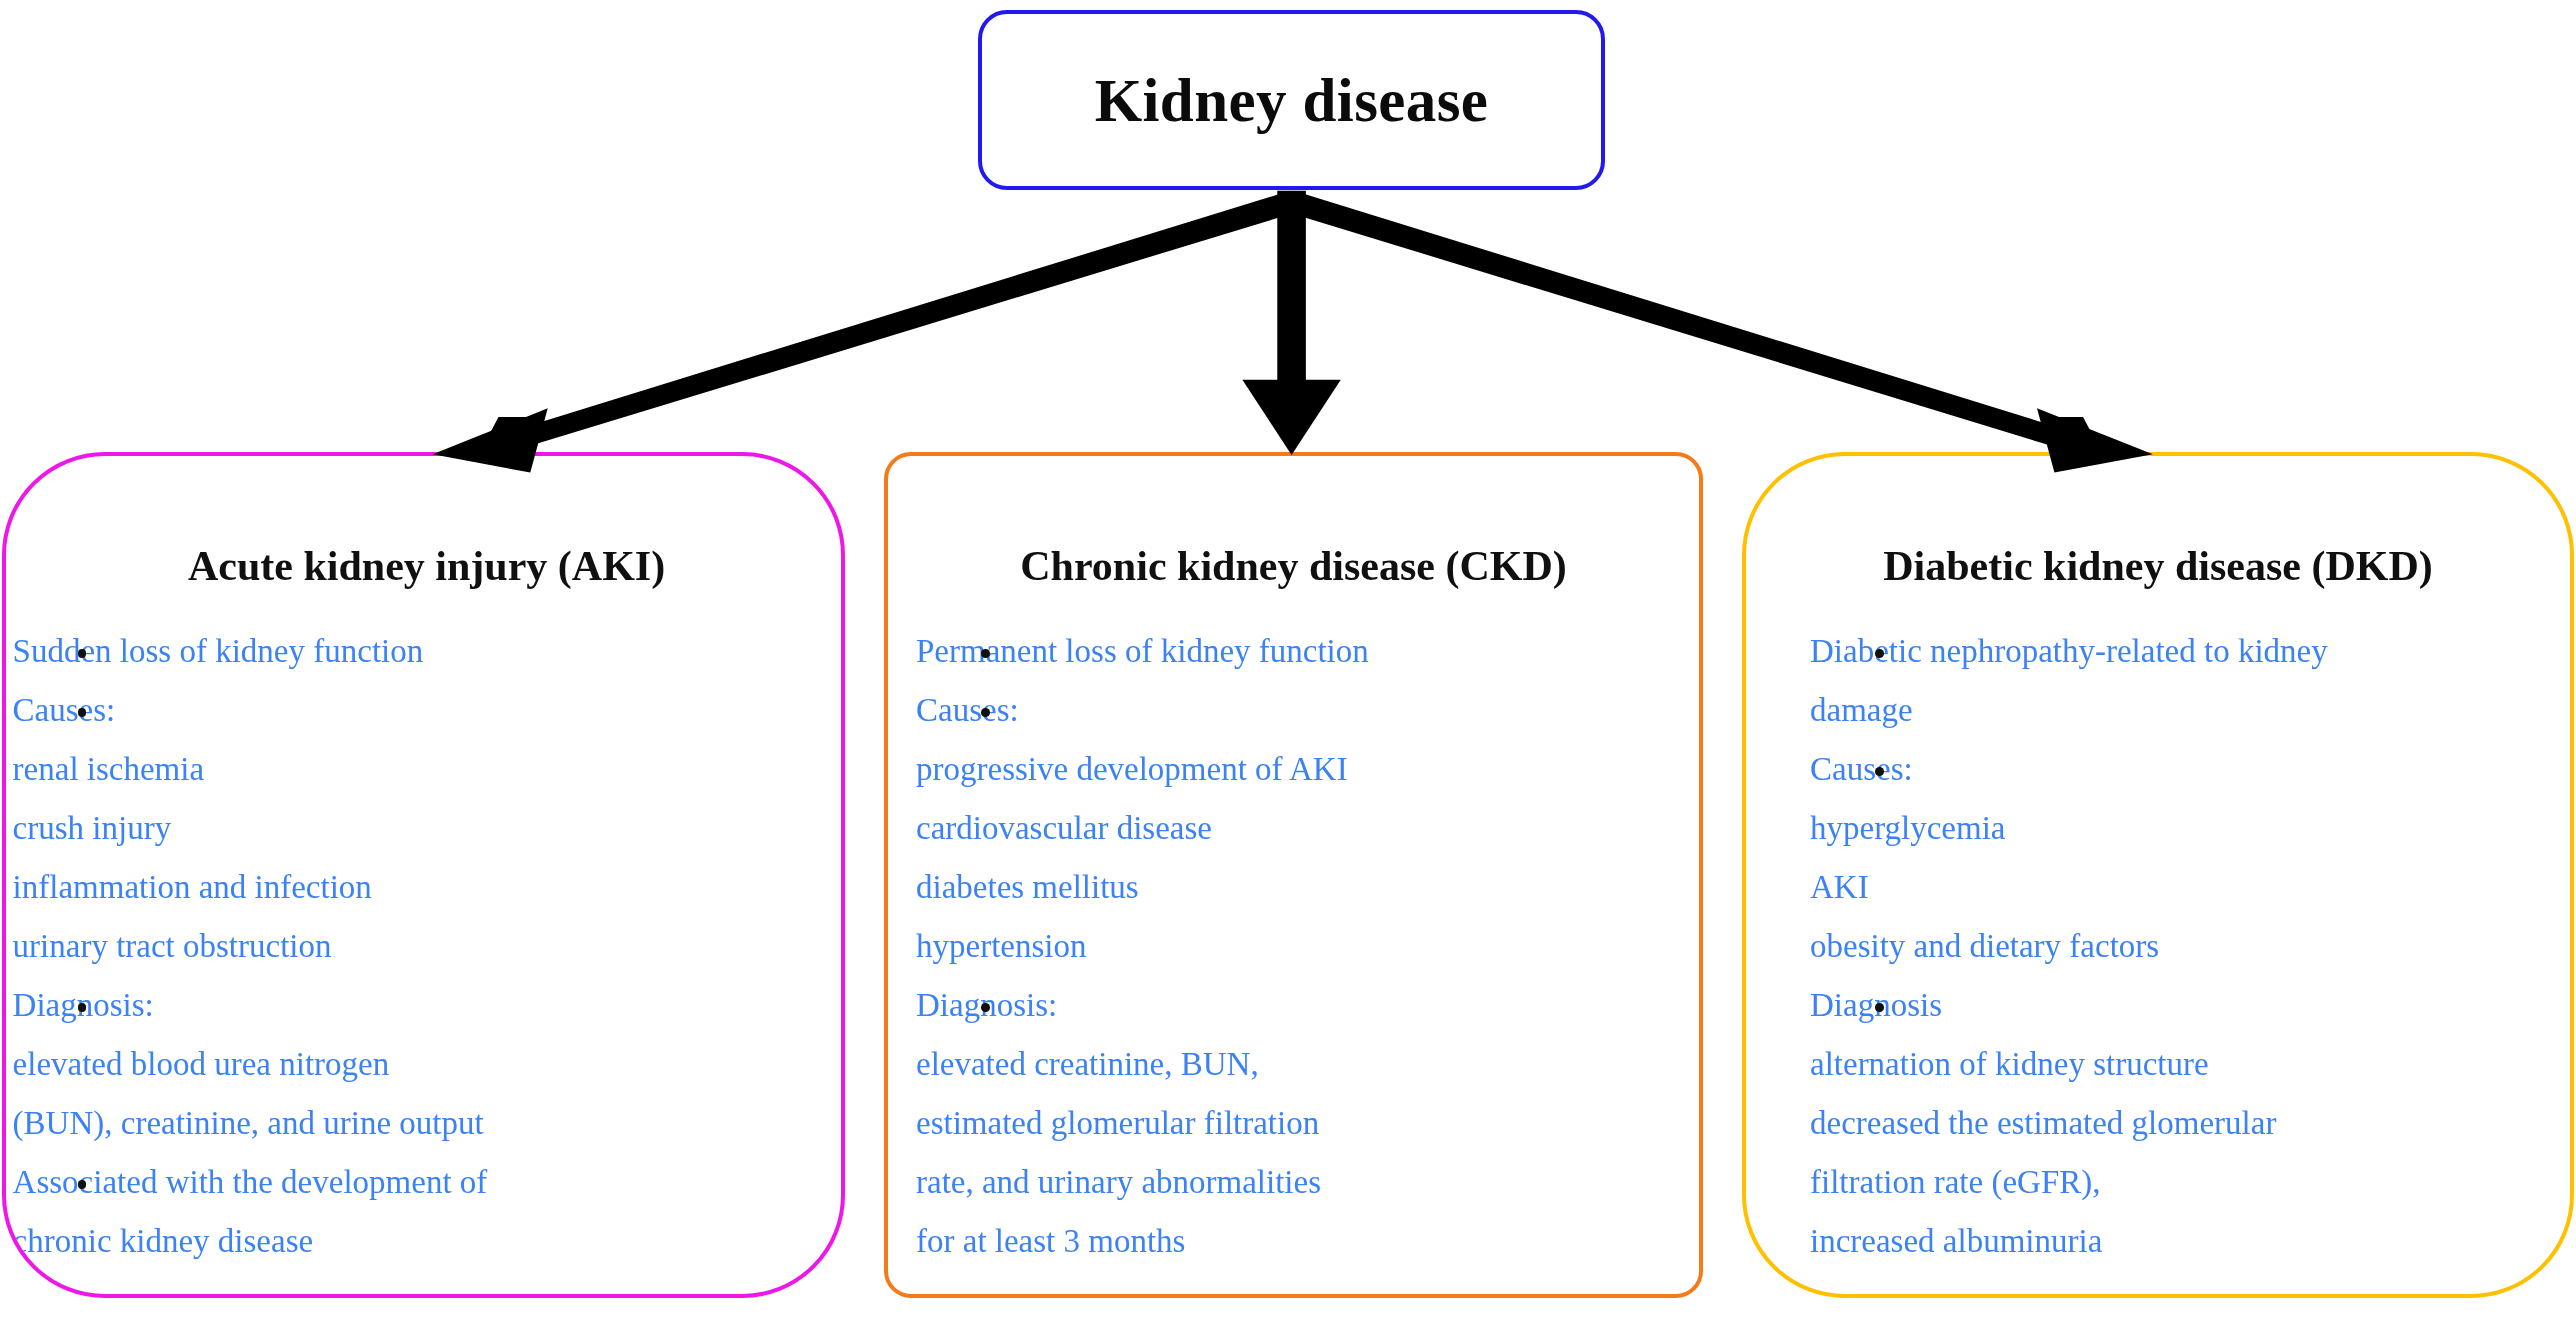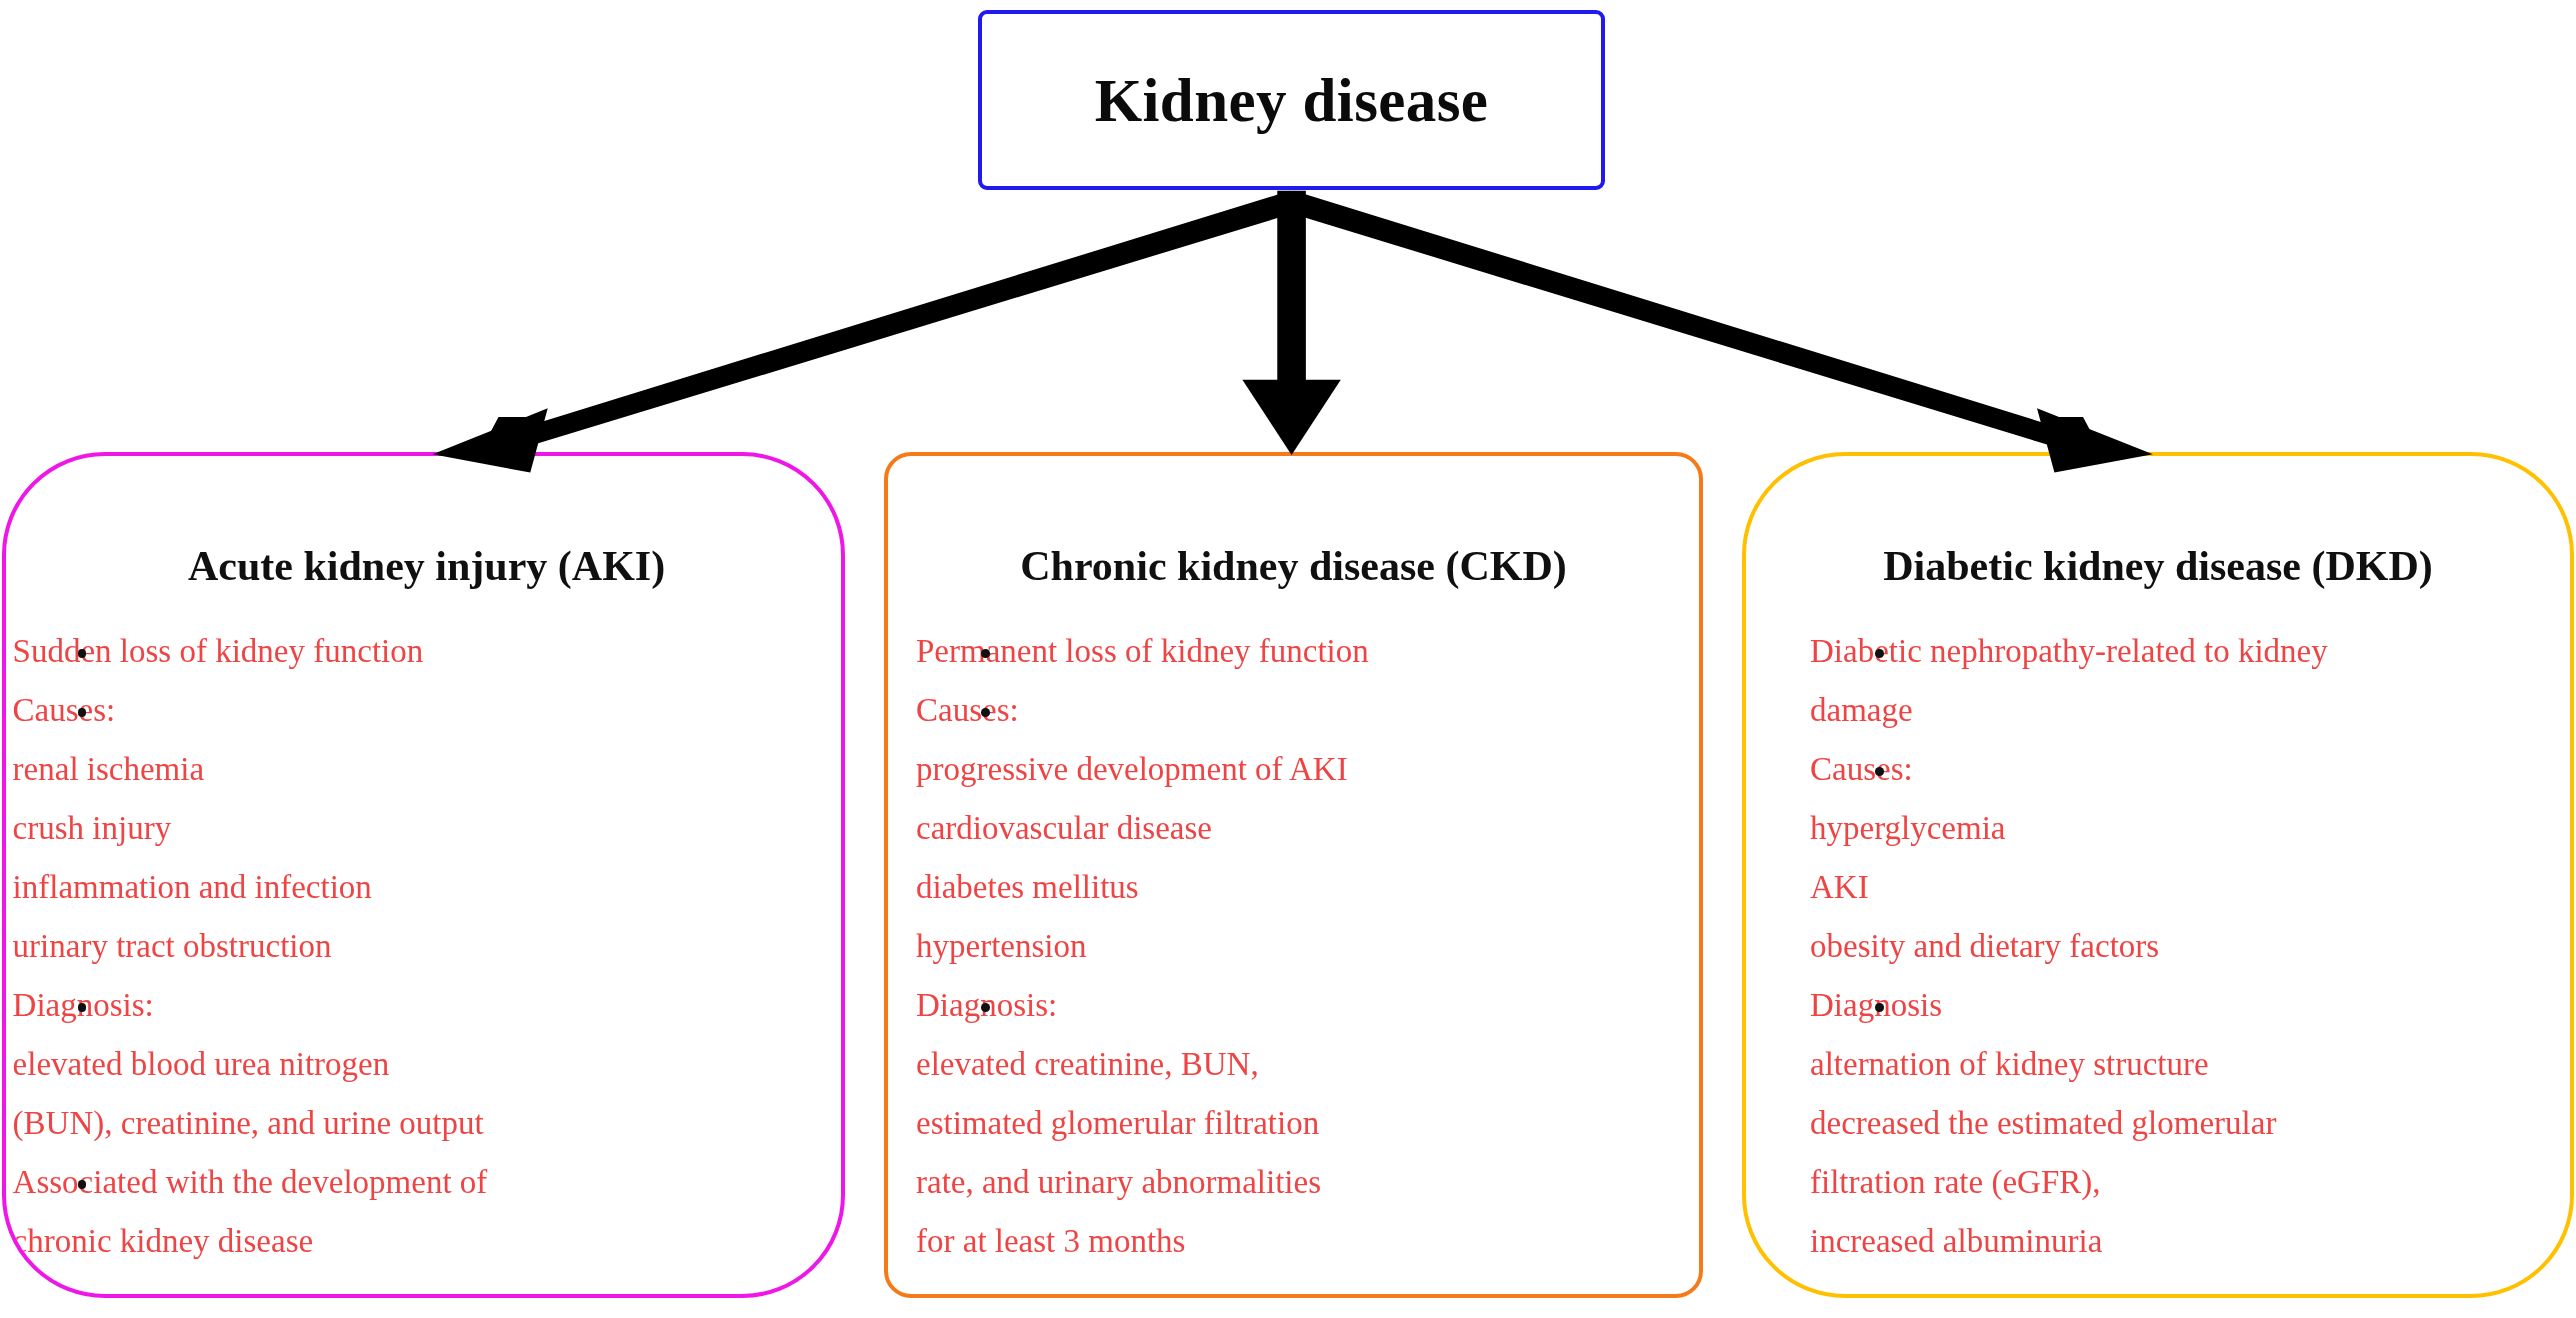--- a/index.html
+++ b/index.html
@@ -20,21 +20,21 @@
 
   
   .root-box {
     position: absolute;
     left: 978px;
     top: 10.3px;
     width: 627px;
     height: 180px;
     box-sizing: border-box;
     border: 4px solid #2119f0;
-    border-radius: 9px;
+    border-radius: 29px;
     background: #ffffff;
     display: flex;
     align-items: center;
     justify-content: center;
     z-index: 3;
   }
   .root-title {
     font-size: 61px;
     font-weight: bold;
     color: #0b0b0b;
@@ -82,21 +82,21 @@
   }
 
   .bullets {
     margin: 0;
     padding: 0;
     list-style: none;
     margin-top: 48px;
   }
   .bullets li {
     font-size: 33px;
-    color: #ef4444;
+    color: #3b82f6;
     line-height: 1.0;
     margin: 0;
     padding: 0;
     white-space: nowrap;
   }
   
   .lvl-bullet {
     position: relative;
     padding-left: 97px;
     height: 59px;

